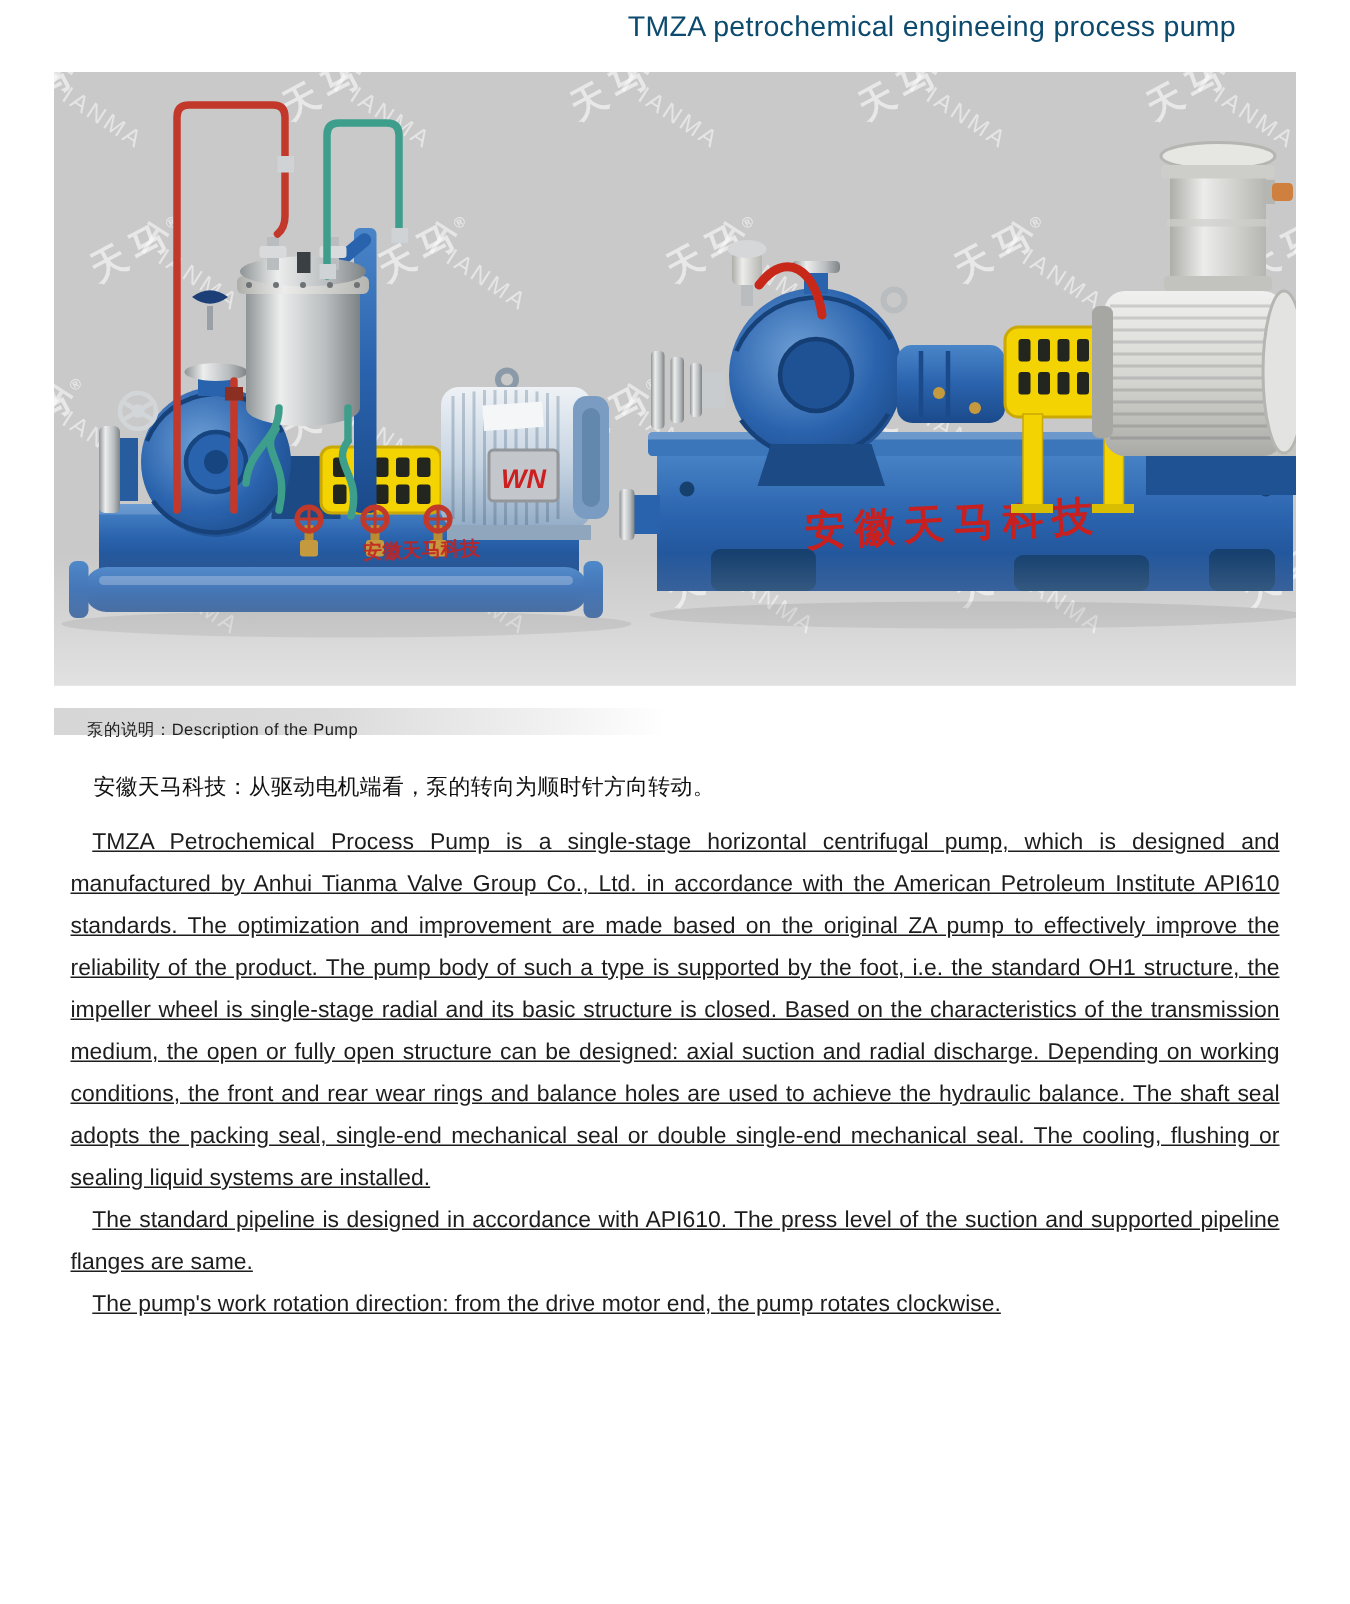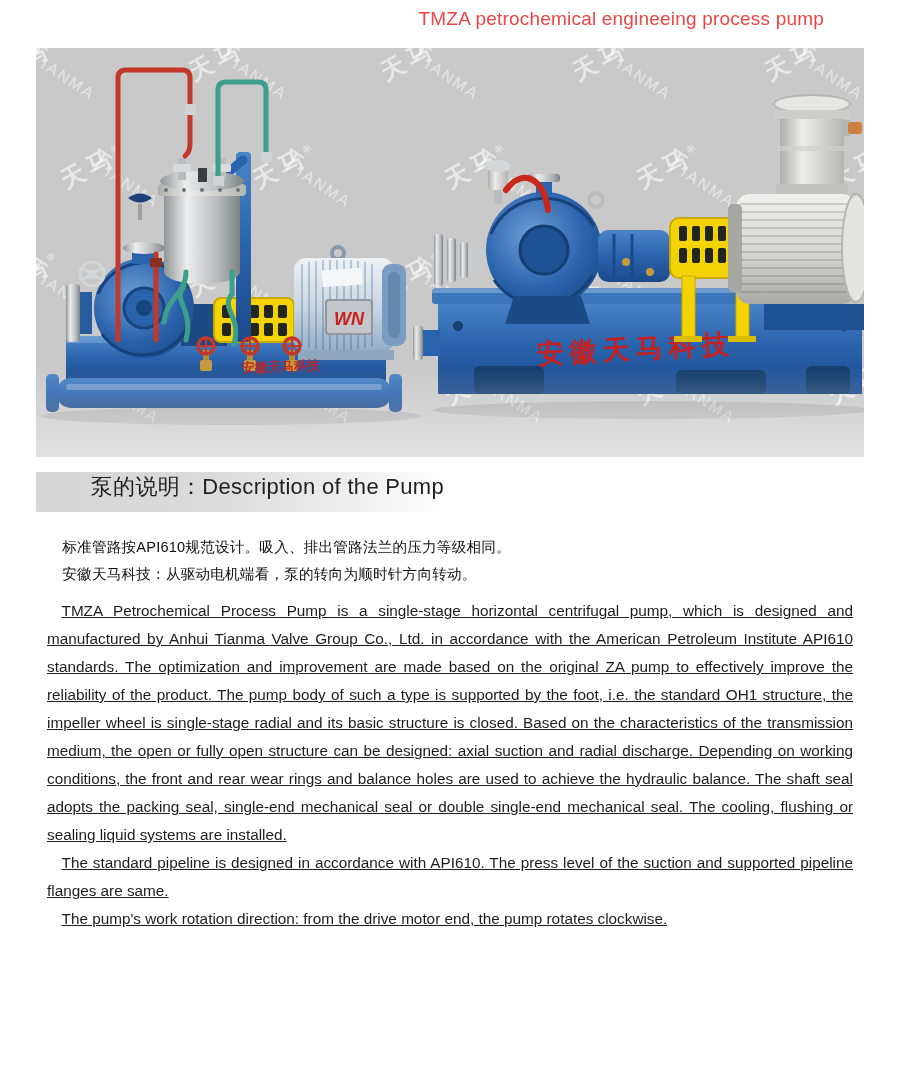--- a/index.html
+++ b/index.html
@@ -6,21 +6,21 @@
   .page{
     position:relative;width:900px;height:1069px;margin:0 auto;background:#fff;
     font-family:"Liberation Sans","DejaVu Sans",sans-serif;overflow:hidden;
   }
   
   .header{padding-top:6px;text-align:right;padding-right:76px;}
   .header .title{
     margin:0;font-size:30px;line-height:36px;font-weight:700;color:#121212;letter-spacing:1px;
   }
   .header .subtitle{
-    margin:0;font-size:19px;line-height:25px;font-weight:400;color:#ef4444;letter-spacing:.2px;
+    margin:0;font-size:19px;line-height:25px;font-weight:400;color:#0c4a6e;letter-spacing:.2px;
   }
   
   .photo{
     position:relative;margin:17px 36px 0 36px;width:828px;height:409px;
     background:#c9c9c9;overflow:hidden;
   }
   .wm-layer{position:absolute;inset:0;pointer-events:none;}
   .wm-tile{position:absolute;pointer-events:none;line-height:1;}
   .wm-zh{
     display:block;transform:rotate(-28deg);font-size:24px;font-weight:bold;
@@ -28,24 +28,24 @@
   }
   .wm-zh sup{font-size:10px;letter-spacing:0;}
   .wm-en{
     display:block;margin:-4px 0 0 30px;transform:rotate(33deg);
     color:rgba(255,255,255,.52);font-size:16px;letter-spacing:2px;white-space:nowrap;
   }
   .wm-en .t{font-size:29px;font-weight:400;}
   .photo svg{position:absolute;inset:0;}
   
   .section-bar{
-    margin:15px 0 0 36px;width:408px;height:40px;line-height:30px;
+    margin:15px 0 0 36px;width:408px;height:18px;line-height:30px;
     padding-left:22px;box-sizing:border-box;
     background:linear-gradient(90deg,#d6d6d6 0%,#dbdbdb 45%,#efefef 78%,#ffffff 100%);
-    font-size:22px;font-weight:500;color:#1f1f1f;letter-spacing:.3px;text-align:right;
+    font-size:11px;font-weight:500;color:#1f1f1f;letter-spacing:.3px;
   }
   
   .content{padding:0 47px;}
   .zh-block{margin-top:22px;}
   .zh-block p{
     margin:0;font-size:14.6px;line-height:27px;color:#101010;
     text-align:justify;text-indent:1.05em;letter-spacing:.2px;
   }
   .en-block{margin-top:9px;}
   .en-block p{
@@ -419,21 +419,20 @@
       <rect x="0" y="320" width="828" height="89" fill="url(#floorFade)"></rect>
     </svg>
   </div>
 
   <div class="section-bar">
     <span>泵的说明：Description of the Pump</span>
   </div>
 
   <div class="content">
     <div class="zh-block">
-      <p>标准管路按API610规范设计。吸入、排出管路法兰的压力等级相同。</p>
       <p>安徽天马科技：从驱动电机端看，泵的转向为顺时针方向转动。</p>
     </div>
     <div class="en-block">
       <p>TMZA Petrochemical Process Pump is a single-stage horizontal centrifugal pump, which is designed and manufactured by Anhui Tianma Valve Group Co., Ltd. in accordance with the American Petroleum Institute API610 standards. The optimization and improvement are made based on the original ZA pump to effectively improve the reliability of the product. The pump body of such a type is supported by the foot, i.e. the standard OH1 structure, the impeller wheel is single-stage radial and its basic structure is closed. Based on the characteristics of the transmission medium, the open or fully open structure can be designed: axial suction and radial discharge. Depending on working conditions, the front and rear wear rings and balance holes are used to achieve the hydraulic balance. The shaft seal adopts the packing seal, single-end mechanical seal or double single-end mechanical seal. The cooling, flushing or sealing liquid systems are installed.</p>
       <p>The standard pipeline is designed in accordance with API610. The press level of the suction and supported pipeline flanges are same.</p>
       <p>The pump's work rotation direction: from the drive motor end, the pump rotates clockwise.</p>
     </div>
   </div>
 
 </div>

